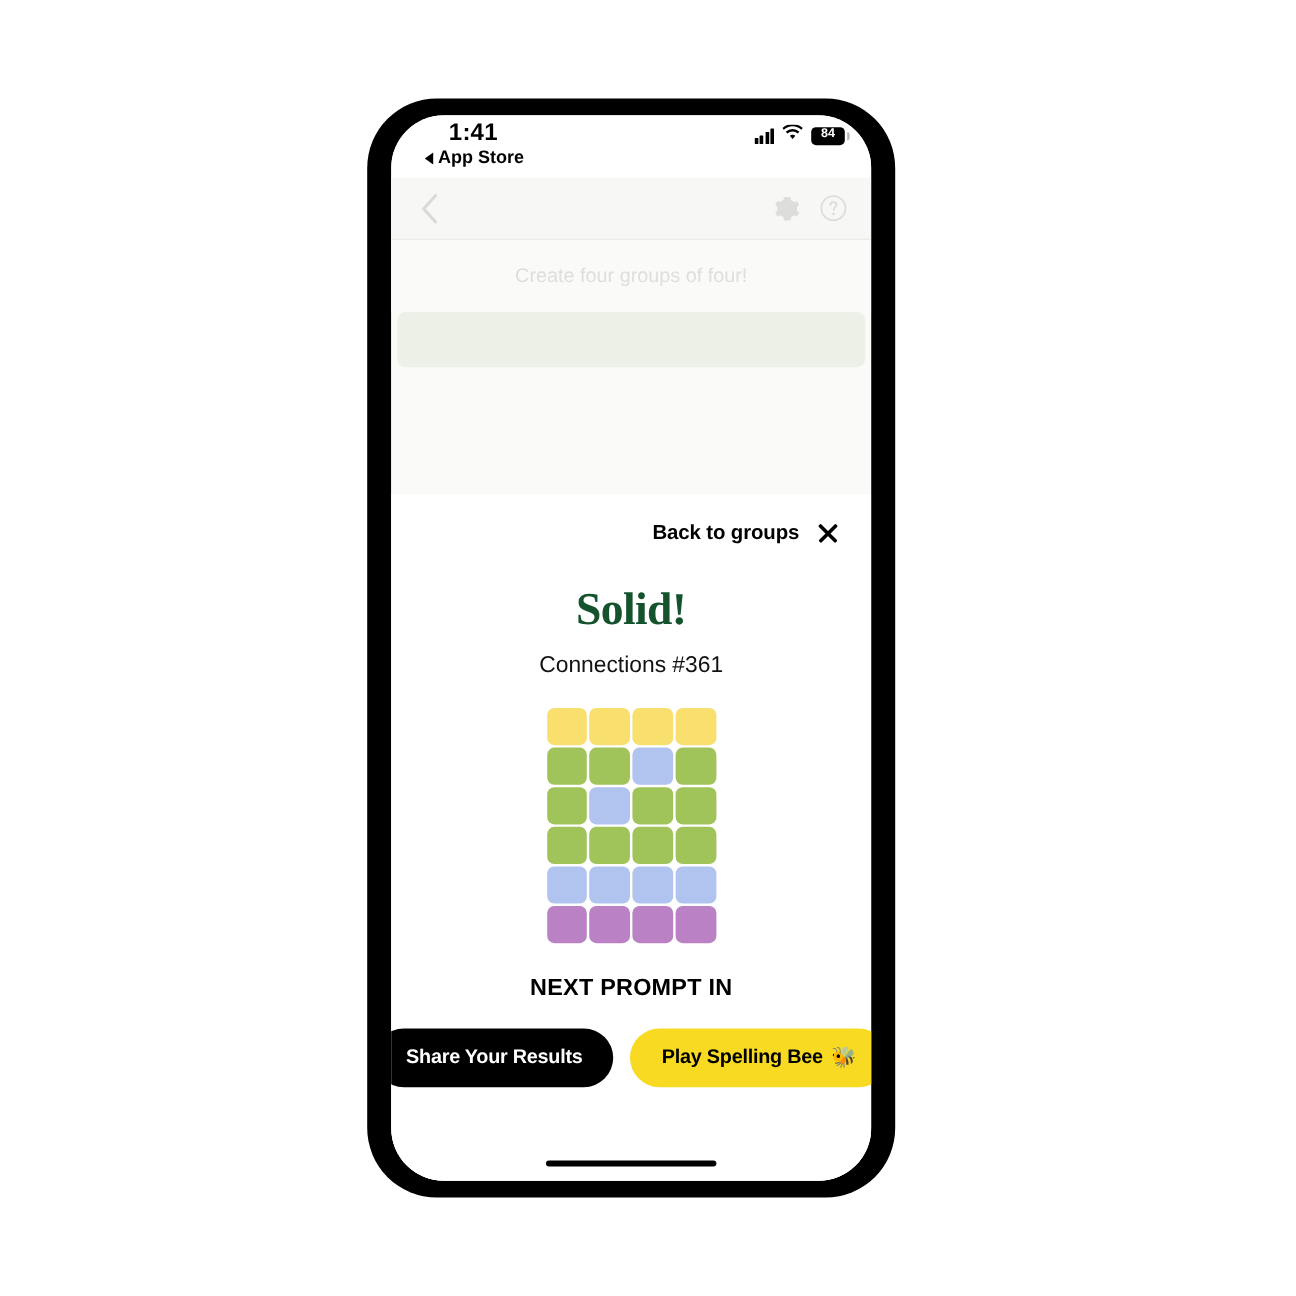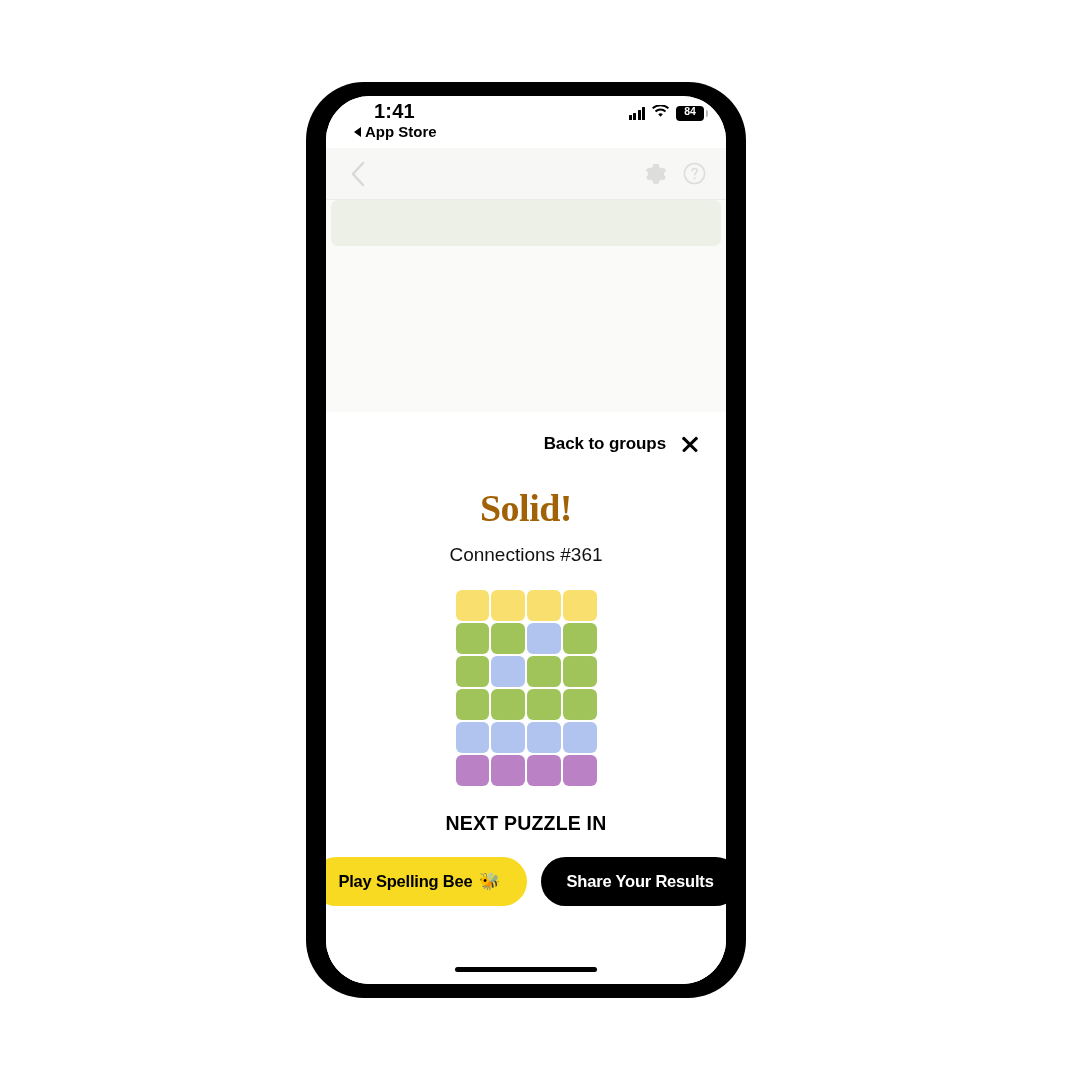--- a/index.html
+++ b/index.html
@@ -211,21 +211,21 @@
   }
   .close-x::before { transform: rotate(45deg); }
   .close-x::after  { transform: rotate(-45deg); }
 
   .modal-title {
     text-align: center;
     margin-top: 32px;
     font-family: "Liberation Serif", serif;
     font-size: 38px;
     font-weight: bold;
-    color: #a16207;
+    color: #14532d;
     letter-spacing: -0.5px;
   }
 
   .modal-puzzle-id {
     text-align: center;
     margin-top: 14px;
     font-size: 19px;
     color: #121212;
   }
 
@@ -355,20 +355,21 @@
             <span>
               <svg width="23" height="23" viewBox="0 0 24 24">
                 <circle cx="12" cy="12" r="10.5" fill="none" stroke="#dddddb" stroke-width="1.6"></circle>
                 <path d="M9.4 9.2c0-1.5 1.2-2.5 2.7-2.5 1.5 0 2.7 1 2.7 2.4 0 1.9-2.4 2-2.4 3.7v.5" fill="none" stroke="#dddddb" stroke-width="1.6" stroke-linecap="round"></path>
                 <circle cx="12.1" cy="17" r="1.15" fill="#dddddb"></circle>
               </svg>
             </span>
           </div>
         </div>
 
+        <div class="game-sub">Create four groups of four!</div>
 
 
         <div class="solved-card green">
           <div class="solved-title"></div>
           <div class="solved-words"></div>
         </div>
 
       </div>
 
       <div class="modal">
@@ -401,30 +402,30 @@
             <div class="tile B"></div>
             <div class="tile B"></div>
             <div class="tile B"></div>
             <div class="tile B"></div>
             <div class="tile P"></div>
             <div class="tile P"></div>
             <div class="tile P"></div>
             <div class="tile P"></div>
           </div>
 
-        <div class="timer-label">NEXT PUZZLE IN</div>
+        <div class="timer-label">NEXT PROMPT IN</div>
 
         <div class="actions">
+          <button class="btn dark">
+            <span>Share Your Results</span>
+          </button>
           <button class="btn yellow">
             <span>Play Spelling Bee</span>
             <span class="bee">🐝</span>
           </button>
-          <button class="btn dark">
-            <span>Share Your Results</span>
-          </button>
         </div>
 
       </div>
 
       <div class="home-indicator"></div>
 
     </div>
   </div>
 
 </div>

